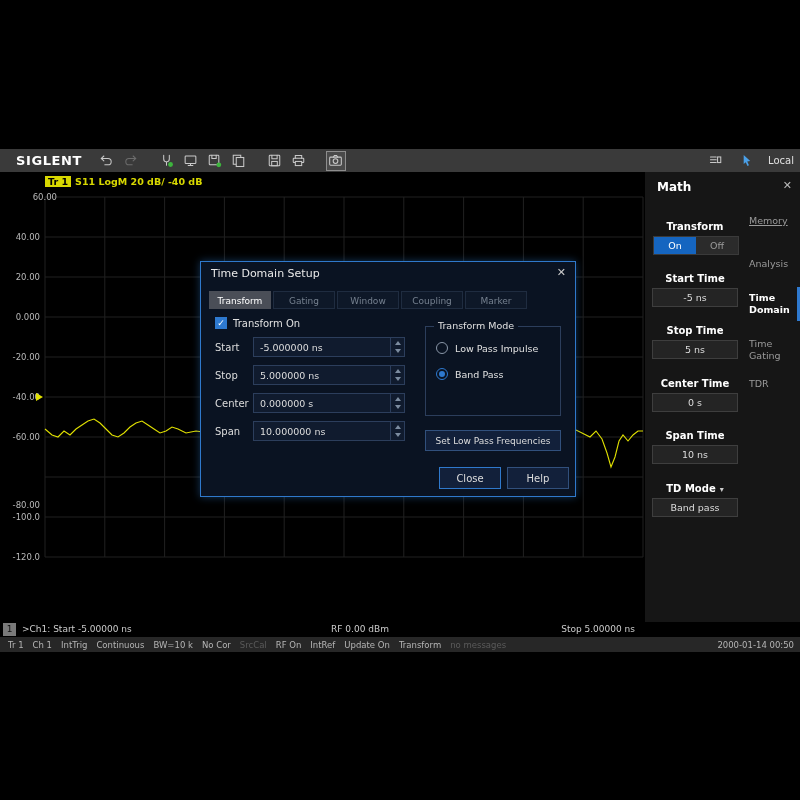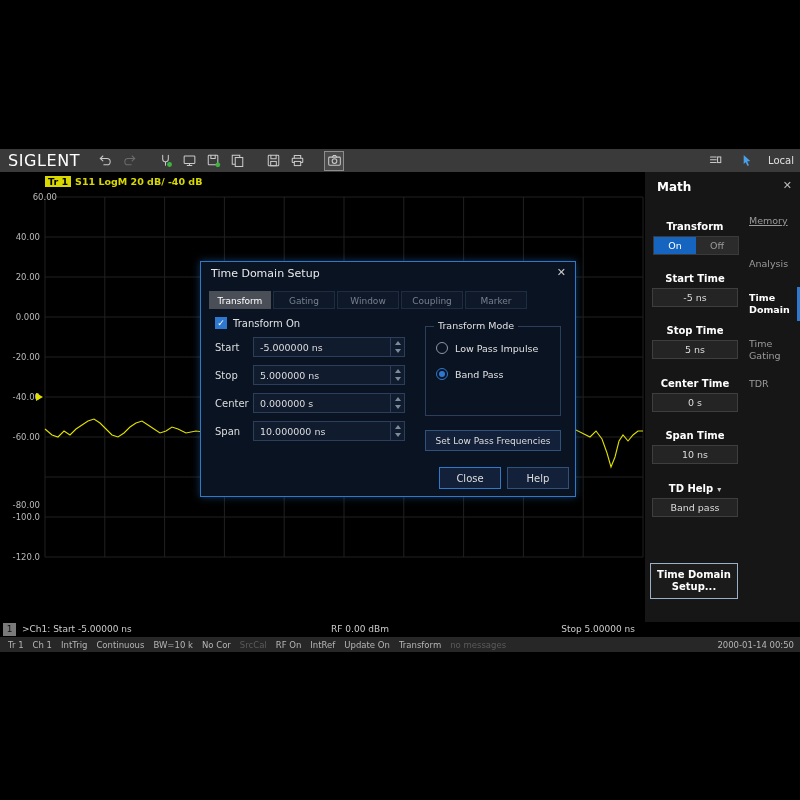--- a/index.html
+++ b/index.html
@@ -3,21 +3,21 @@
 <meta charset="utf-8">
 <style>
   html,body{margin:0;padding:0;background:#000;}
   body{width:800px;height:800px;position:relative;overflow:hidden;
        font-family:"DejaVu Sans","Liberation Sans",sans-serif;}
   .app{position:absolute;left:0;top:149px;width:800px;height:503px;background:#000;}
 
   
   .toolbar{position:absolute;left:0;top:0;width:800px;height:23px;background:#3a3a3a;
            display:flex;align-items:center;}
-  .brand{color:#fff;font-weight:normal;font-size:16px;letter-spacing:.6px;margin-left:8px;}
+  .brand{color:#fff;font-weight:bold;font-size:13px;letter-spacing:.6px;margin-left:16px;}
   .tb-icons{display:flex;align-items:center;gap:6px;margin-left:16px;}
   .tbi{width:18px;height:18px;display:flex;align-items:center;justify-content:center;}
   .tbi svg{width:15px;height:15px;stroke:#c9c9c9;stroke-width:1.1;fill:none;stroke-linecap:round;}
   .tbi.dim{opacity:.35;}
   .tbi.gap{margin-left:12px;}
   .tbi.boxed{border:1px solid #8d8d8d;background:#4a4a4a;margin-left:12px;}
   .tb-right{position:absolute;right:6px;top:0;height:23px;display:flex;align-items:center;gap:13px;}
   .local{color:#e0e0e0;font-size:10px;}
 
   
@@ -278,24 +278,23 @@
           <div class="sb-group" style="top: 206px;">
             <div class="glabel">Center Time</div>
             <div class="sb-value">0 s</div>
           </div>
           <div class="sb-group" style="top: 258px;">
             <div class="glabel">Span Time</div>
             <div class="sb-value">10 ns</div>
           </div>
         </div>
       <div class="sb-label" style="top:311px">
-        <span>TD Help</span><span class="td-caret">▾</span>
+        <span>TD Mode</span><span class="td-caret">▾</span>
       </div>
       <div class="sb-value" style="top:326px">Band pass</div>
-      <div class="sb-setup">Time Domain Setup...</div>
     </div>
     <div id="sb-tabs">
         <div class="sb-tab" style="top: 43px; text-decoration: underline;">Memory</div>
         <div class="sb-tab" style="top: 86px;">Analysis</div>
         <div class="sb-tab active" style="top: 120px;">Time Domain</div>
         <div class="sb-tab" style="top: 166px;">Time Gating</div>
         <div class="sb-tab" style="top: 206px;">TDR</div>
       </div>
     <div class="sb-scroll"></div>
   </div>

